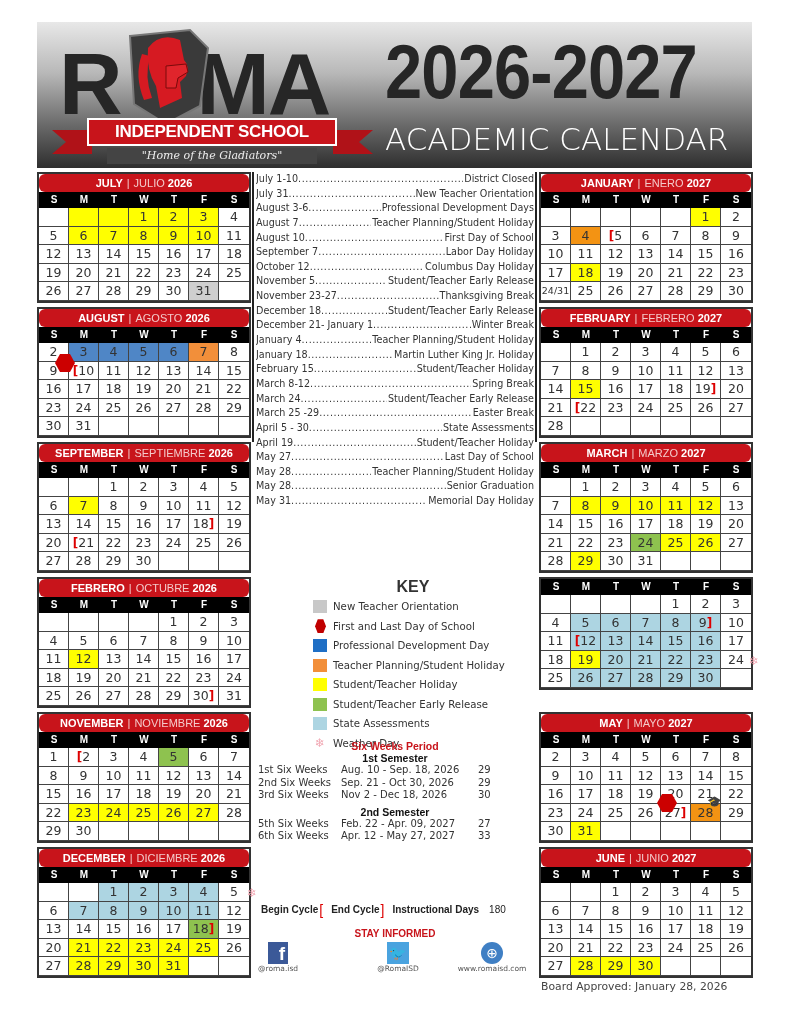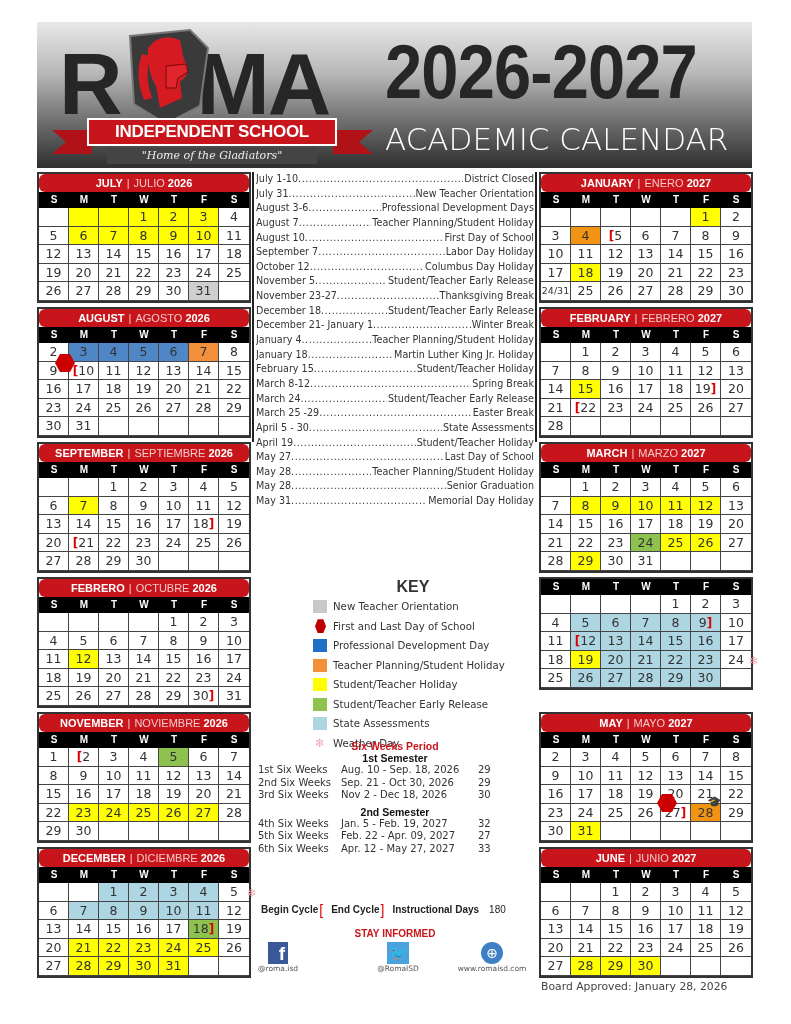--- a/index.html
+++ b/index.html
@@ -874,25 +874,20 @@
       </div>
       <div class="sr">
         <span class="a">3rd Six Weeks</span>
         <span class="b">Nov 2 - Dec 18, 2026</span>
         <span class="c">30</span>
       </div>
     </div>
   <div class="h sem" style="margin-top:4px;">2nd Semester</div>
   <div id="six-2">
       <div class="sr">
-        <span class="a">4th Six Weeks</span>
-        <span class="b">Jan. 5 - Feb. 19, 2027</span>
-        <span class="c">32</span>
-      </div>
-      <div class="sr">
         <span class="a">5th Six Weeks</span>
         <span class="b">Feb. 22 - Apr. 09, 2027</span>
         <span class="c">27</span>
       </div>
       <div class="sr">
         <span class="a">6th Six Weeks</span>
         <span class="b">Apr. 12 - May 27, 2027</span>
         <span class="c">33</span>
       </div>
     </div>

